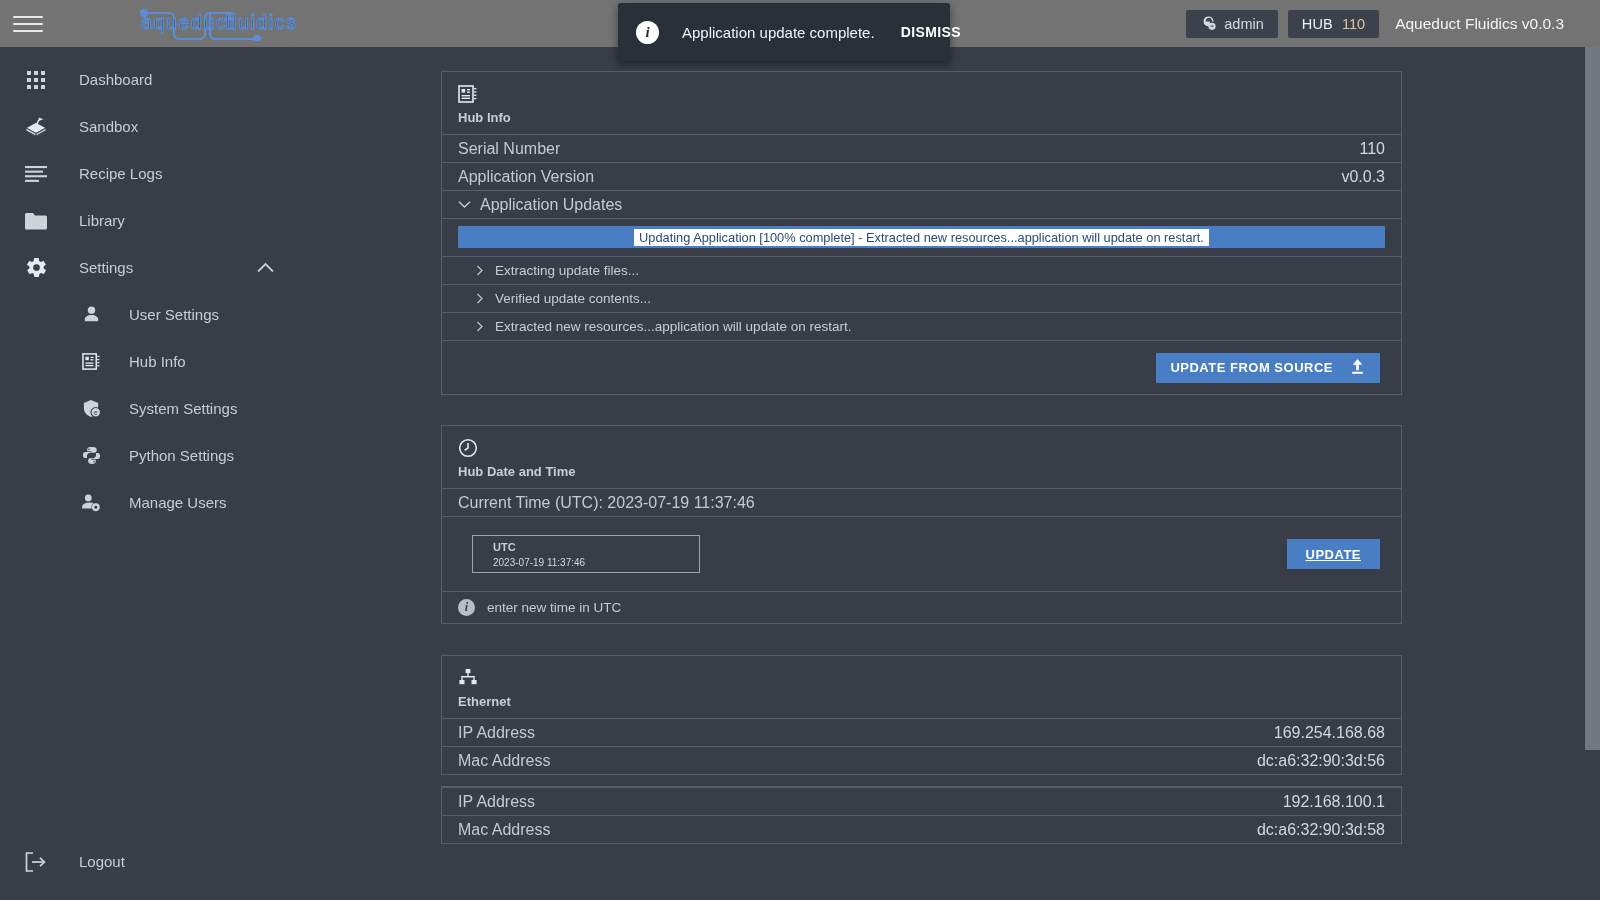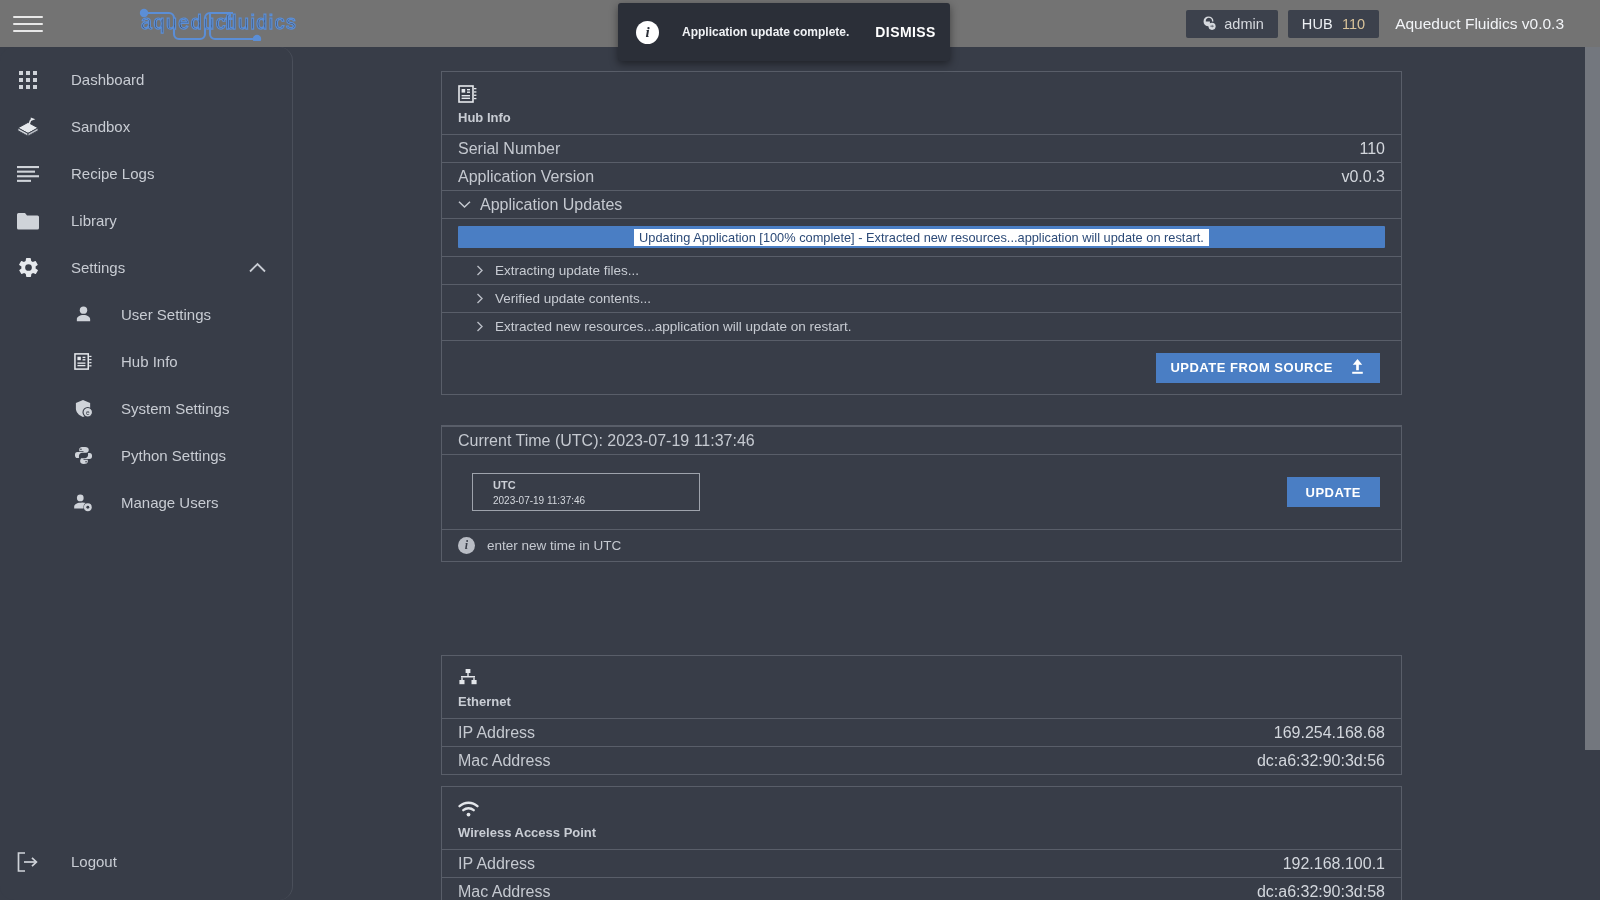--- a/index.html
+++ b/index.html
@@ -48,29 +48,29 @@
     display: flex; align-items: center; padding: 0 18px;
     box-shadow: 0 3px 9px rgba(0,0,0,.45);
     z-index: 60;
   }
   #toast .info-circle {
     width: 23px; height: 23px; border-radius: 50%; background: #fff;
     color: #2b2f38; font-size: 15px; font-weight: bold; font-style: italic;
     display: flex; align-items: center; justify-content: center;
     font-family: "Liberation Serif", serif; flex: 0 0 auto;
   }
-  #toast .msg { color: #f0f2f5; font-size: 12px; margin-left: 23px; white-space: nowrap; font-weight: bold; }
+  #toast .msg { color: #f0f2f5; font-size: 15px; margin-left: 23px; white-space: nowrap; }
   #toast .dismiss {
     color: #ffffff; font-size: 14px; font-weight: bold; letter-spacing: .4px;
     margin-left: 26px; cursor: pointer; white-space: nowrap;
   }
 
   
   #sidebar {
-    position: absolute; top: 47px; left: 0; width: 293px; height: 853px;
+    position: absolute; top: 47px; left: 8px; width: 293px; height: 853px;
     background: #383d48;
     border-right: 1px solid #4a4f5a;
     border-radius: 14px;
   }
   .nav-item {
     height: 47px; display: flex; align-items: center; cursor: pointer;
     color: #c8ccd3; font-size: 15px;
   }
   .nav-item .ic { width: 30px; display: flex; align-items: center; justify-content: center;
                   margin-left: 13px; margin-right: 28px; color: #cfd3d9; }
@@ -126,21 +126,21 @@
   }
 
   .btn-row { border-top: 1px solid #595e69; height: 54px; display: flex; align-items: center; justify-content: flex-end; padding-right: 21px; }
   .btn {
     background: #4a7ec4; color: #ffffff; border: none;
     font-family: "Liberation Sans", sans-serif;
     font-size: 13px; font-weight: bold; letter-spacing: .5px;
     display: flex; align-items: center; gap: 16px;
     padding: 0 14px; height: 30px; cursor: pointer;
   }
-  .btn.small { padding: 0 19px; }
+  .btn.small { padding: 0 19px; text-decoration: underline; }
 
   
   .dt-row { border-top: 1px solid #595e69; padding: 18px 21px 18px 30px; display: flex; align-items: center; }
   .dt-field {
     width: 228px; height: 38px; border: 1px solid #9ea3ac;
     padding: 3px 0 0 20px; display: flex; flex-direction: column; justify-content: flex-end;
   }
   .dt-field .dt-label { color: #cbcfd6; font-size: 11px; font-weight: bold; line-height: 13px; }
   .dt-field .dt-value { color: #d4d8de; font-size: 10px; line-height: 18px; }
   .dt-row .btn { margin-left: auto; }
@@ -439,20 +439,29 @@
           <svg width="17" height="17" viewBox="0 0 18 18">
             <path fill="#ffffff" d="M9 1 L14 7.2 H10.4 V13 H7.6 V7.2 H4 Z"></path>
             <rect x="3.4" y="14.6" width="11.2" height="2.1" fill="#ffffff"></rect>
           </svg>
         </span>
       </button>
     </div>
   </div>
 
   <div class="card" style="top:378px;">
+    <div class="card-head">
+      <div class="icon-wrap">
+        <svg width="20" height="20" viewBox="0 0 20 20">
+          <circle cx="10" cy="10" r="8.3" fill="none" stroke="#e3e6ea" stroke-width="1.6"></circle>
+          <path d="M10 5 V10 L6.6 12.3" fill="none" stroke="#e3e6ea" stroke-width="1.6"></path>
+        </svg>
+      </div>
+      <div class="title">Hub Date and Time</div>
+    </div>
 
     <div class="row plain">
       <span>Current Time (UTC): 2023-07-19 11:37:46</span>
     </div>
 
     <div class="dt-row">
       <div class="dt-field">
         <span class="dt-label">UTC</span>
         <span class="dt-value">2023-07-19 11:37:46</span>
       </div>
@@ -486,30 +495,20 @@
       <span>IP Address</span>
       <span class="val">169.254.168.68</span>
     </div>
     <div class="row">
       <span>Mac Address</span>
       <span class="val">dc:a6:32:90:3d:56</span>
     </div>
   </div>
 
   <div class="card" style="top:739px;">
-    <div class="card-head">
-      <div class="icon-wrap">
-        <svg width="21" height="17" viewBox="0 0 21 17">
-          <path d="M1.6 5.2 A13 13 0 0 1 19.4 5.2" fill="none" stroke="#e3e6ea" stroke-width="2.4" stroke-linecap="round"></path>
-          <path d="M5.3 9.2 A8 8 0 0 1 15.7 9.2" fill="none" stroke="#e3e6ea" stroke-width="2.4" stroke-linecap="round"></path>
-          <circle cx="10.5" cy="13.6" r="1.9" fill="#e3e6ea"></circle>
-        </svg>
-      </div>
-      <div class="title">Wireless Access Point</div>
-    </div>
     <div class="row">
       <span>IP Address</span>
       <span class="val">192.168.100.1</span>
     </div>
     <div class="row">
       <span>Mac Address</span>
       <span class="val">dc:a6:32:90:3d:58</span>
     </div>
   </div>
 

